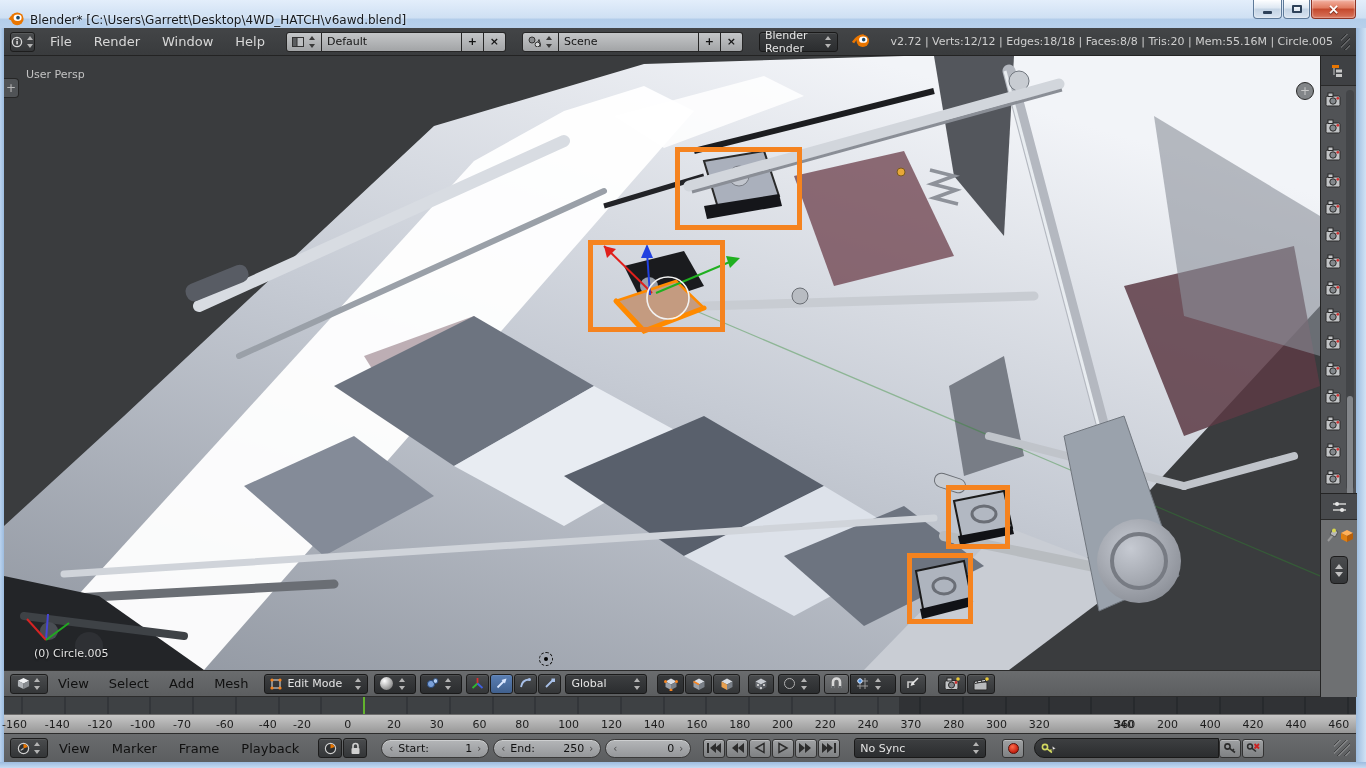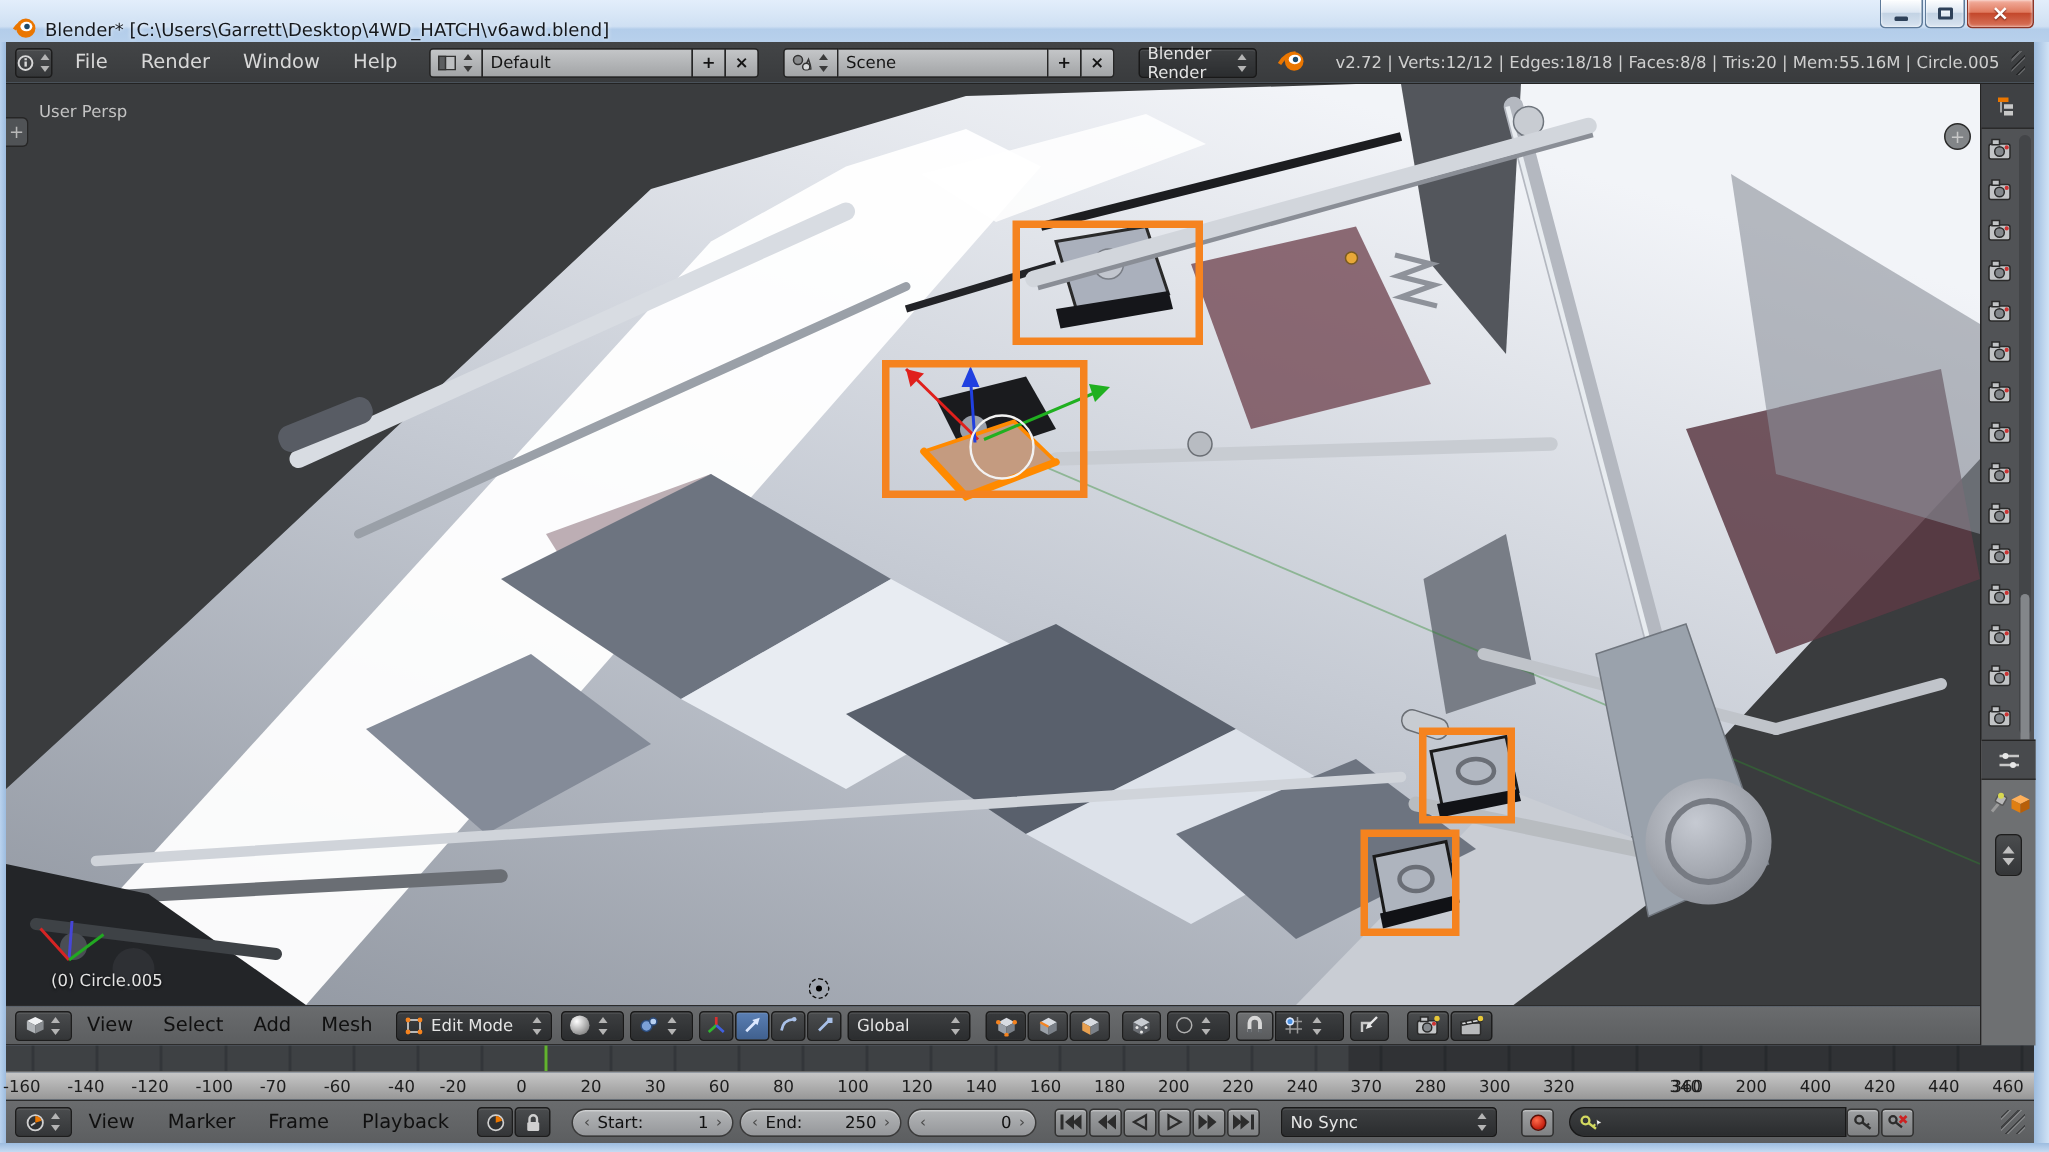--- a/index.html
+++ b/index.html
@@ -761,21 +761,21 @@
       </span>
       <span class="tbtn">
         <svg width="16" height="12" viewBox="0 0 16 12">
             <polygon points="1,1 7,6 1,11" fill="#2c2c2c"></polygon>
             <polygon points="6,1 12,6 6,11" fill="#2c2c2c"></polygon>
             <rect x="13" y="1" width="2" height="10" fill="#2c2c2c"></rect>
           </svg>
       </span>
     </span>
 
-    <span class="dark-dd" style="width:144px;margin-left:10px;">
+    <span class="dark-dd" style="width:132px;margin-left:10px;">
       <span style="flex:1;">No Sync</span>
       <span class="updn"></span>
     </span>
 
     <span class="tbtn" style="margin-left:16px;">
       <span style="width:11px;height:11px;border-radius:50%;background:radial-gradient(circle at 38% 32%, #ff6a4a, #c42010 70%);border:1px solid #5a0e06;"></span>
     </span>
 
     <span class="keying-field">
       <svg width="16" height="13" viewBox="0 0 16 13">

